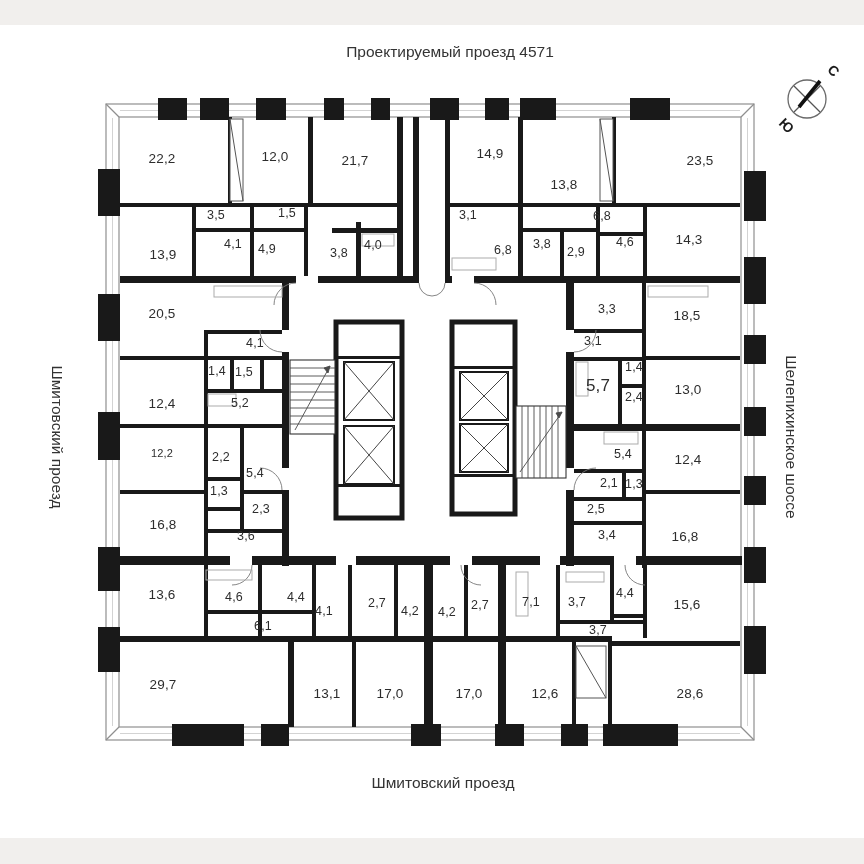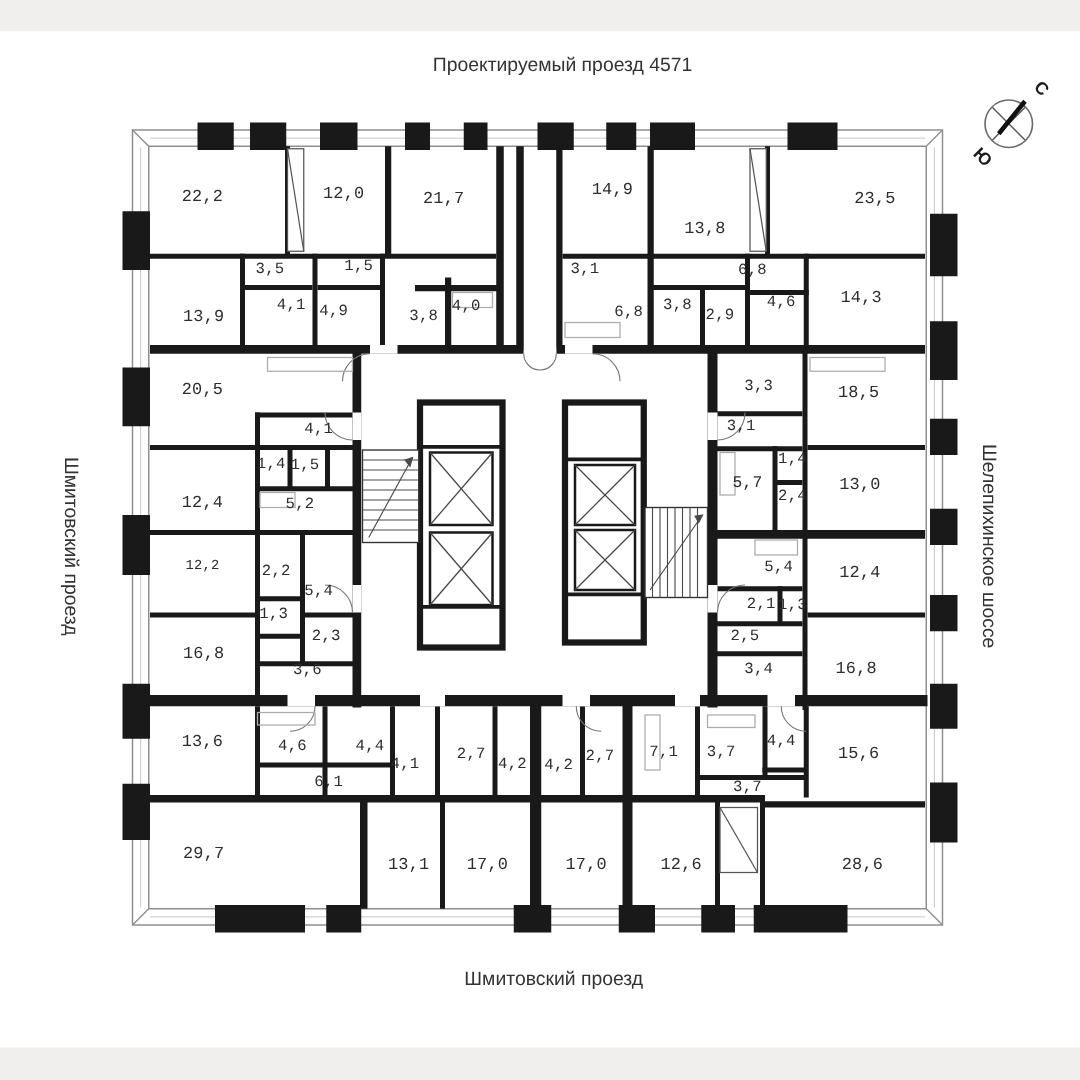--- a/index.html
+++ b/index.html
@@ -2,21 +2,21 @@
 <html><head>
 <meta charset="utf-8">
 <style>
   html,body{margin:0;padding:0;background:#fff;}
   .stage{position:relative;width:864px;height:864px;background:#fff;overflow:hidden;
          font-family:"Liberation Sans",sans-serif;}
   .strip{position:absolute;left:0;width:864px;background:#f1efed;}
   .strip.top{top:0;height:25px;}
   .strip.bottom{top:838px;height:26px;}
   svg{position:absolute;left:0;top:0;}
-  #room-labels{position:absolute;left:0;top:0;width:856px;height:864px;pointer-events:none;font-family:Liberation Mono, monospace;}
+  #room-labels{position:absolute;left:0;top:0;width:856px;height:864px;pointer-events:none;}
   .room-label{position:absolute;transform:translate(-50%,-50%);white-space:nowrap;
               color:#2d2d2d;letter-spacing:.2px;}
 </style>
 </head>
 <body>
 
 <div class="stage">
   <div class="strip top"></div>
   <div class="strip bottom"></div>
 
@@ -297,21 +297,21 @@
       <div class="room-label" style="left: 162px; top: 313px; font-size: 13.5px; color: rgb(45, 45, 45);">20,5</div>
       <div class="room-label" style="left: 607px; top: 309px; font-size: 12.5px; color: rgb(45, 45, 45);">3,3</div>
       <div class="room-label" style="left: 687px; top: 315px; font-size: 13.5px; color: rgb(45, 45, 45);">18,5</div>
       <div class="room-label" style="left: 255px; top: 343px; font-size: 12.5px; color: rgb(45, 45, 45);">4,1</div>
       <div class="room-label" style="left: 593px; top: 341px; font-size: 12.5px; color: rgb(45, 45, 45);">3,1</div>
       <div class="room-label" style="left: 217px; top: 371px; font-size: 12.5px; color: rgb(45, 45, 45);">1,4</div>
       <div class="room-label" style="left: 244px; top: 372px; font-size: 12.5px; color: rgb(45, 45, 45);">1,5</div>
       <div class="room-label" style="left: 634px; top: 367px; font-size: 12.5px; color: rgb(45, 45, 45);">1,4</div>
       <div class="room-label" style="left: 162px; top: 403px; font-size: 13.5px; color: rgb(45, 45, 45);">12,4</div>
       <div class="room-label" style="left: 240px; top: 403px; font-size: 12.5px; color: rgb(45, 45, 45);">5,2</div>
-      <div class="room-label" style="left: 598px; top: 386px; font-size: 13px; color: rgb(45, 45, 45);">5,7</div>
+      <div class="room-label" style="left: 598px; top: 386px; font-size: 17px; color: rgb(45, 45, 45);">5,7</div>
       <div class="room-label" style="left: 634px; top: 397px; font-size: 12.5px; color: rgb(45, 45, 45);">2,4</div>
       <div class="room-label" style="left: 688px; top: 389px; font-size: 13.5px; color: rgb(45, 45, 45);">13,0</div>
       <div class="room-label" style="left: 162px; top: 453px; font-size: 11px; color: rgb(45, 45, 45);">12,2</div>
       <div class="room-label" style="left: 221px; top: 457px; font-size: 12.5px; color: rgb(45, 45, 45);">2,2</div>
       <div class="room-label" style="left: 255px; top: 473px; font-size: 12.5px; color: rgb(45, 45, 45);">5,4</div>
       <div class="room-label" style="left: 623px; top: 454px; font-size: 12.5px; color: rgb(45, 45, 45);">5,4</div>
       <div class="room-label" style="left: 688px; top: 459px; font-size: 13.5px; color: rgb(45, 45, 45);">12,4</div>
       <div class="room-label" style="left: 219px; top: 491px; font-size: 12.5px; color: rgb(45, 45, 45);">1,3</div>
       <div class="room-label" style="left: 609px; top: 483px; font-size: 12.5px; color: rgb(45, 45, 45);">2,1</div>
       <div class="room-label" style="left: 634px; top: 484px; font-size: 12.5px; color: rgb(45, 45, 45);">1,3</div>

